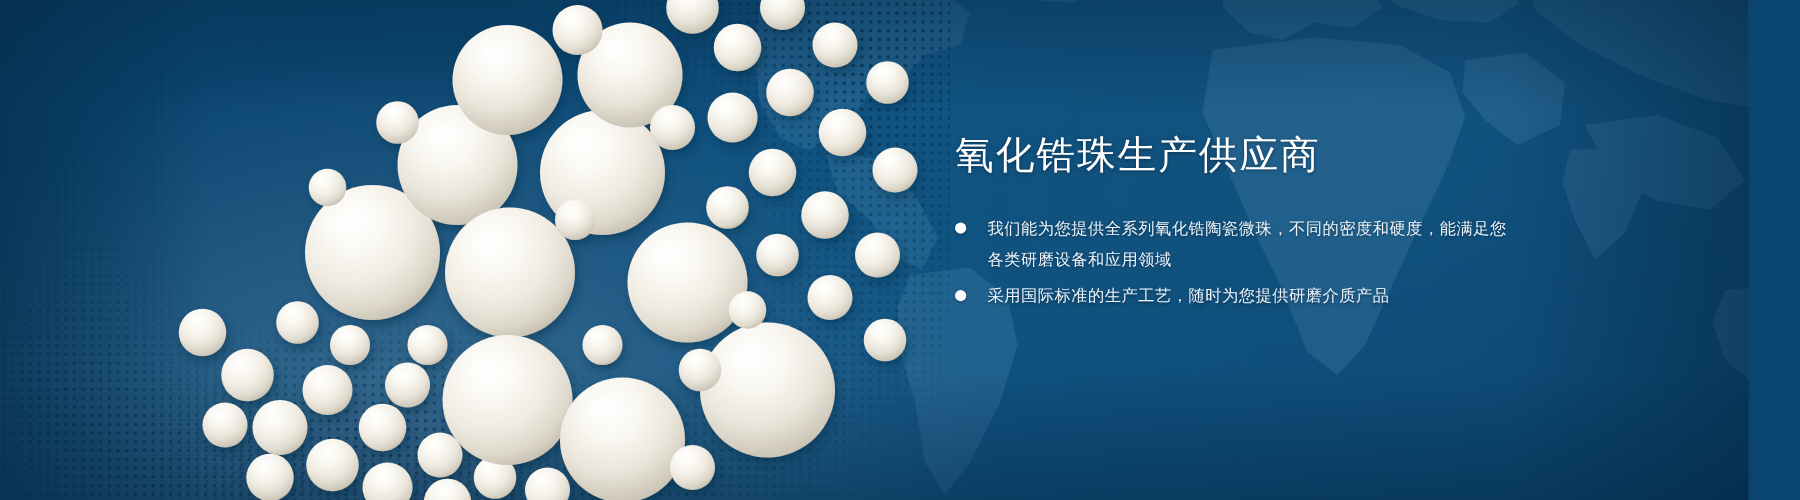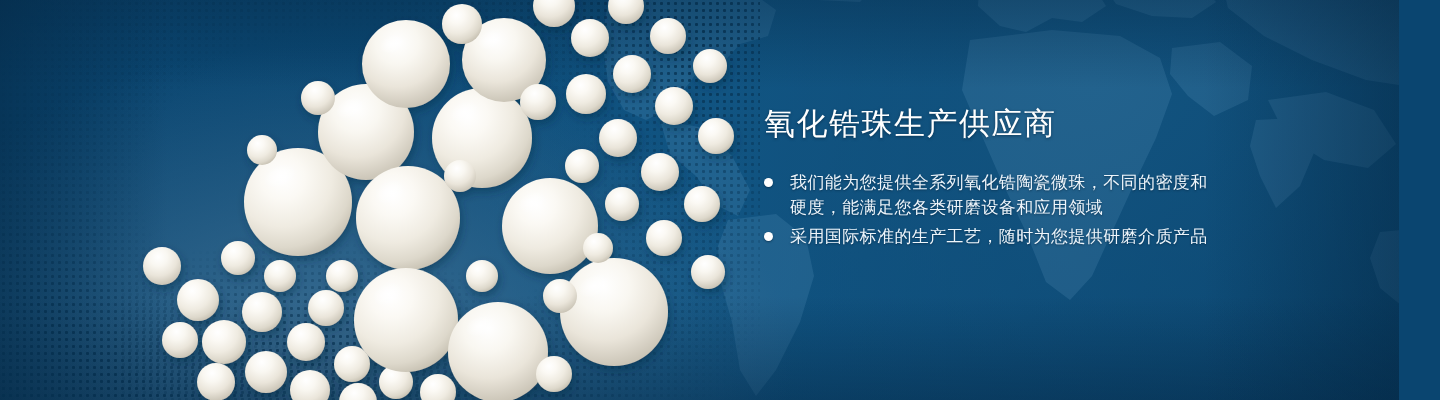--- a/index.html
+++ b/index.html
@@ -110,21 +110,21 @@
   .bullets {
     list-style: none;
     margin: 0;
     padding: 0;
   }
 
   .bullet {
     position: relative;
     padding-left: 28px;
     color: #eef5fb;
-    font-size: 17px;
+    font-size: 13px;
     line-height: 25px;
     letter-spacing: 0.4px;
     margin-bottom: 4px;
     text-shadow: 0 1px 2px rgba(2,26,45,0.5);
   }
   .bullet:last-child { margin-bottom: 0; }
 
   .bullet-dot {
     position: absolute;
     left: 2px;

